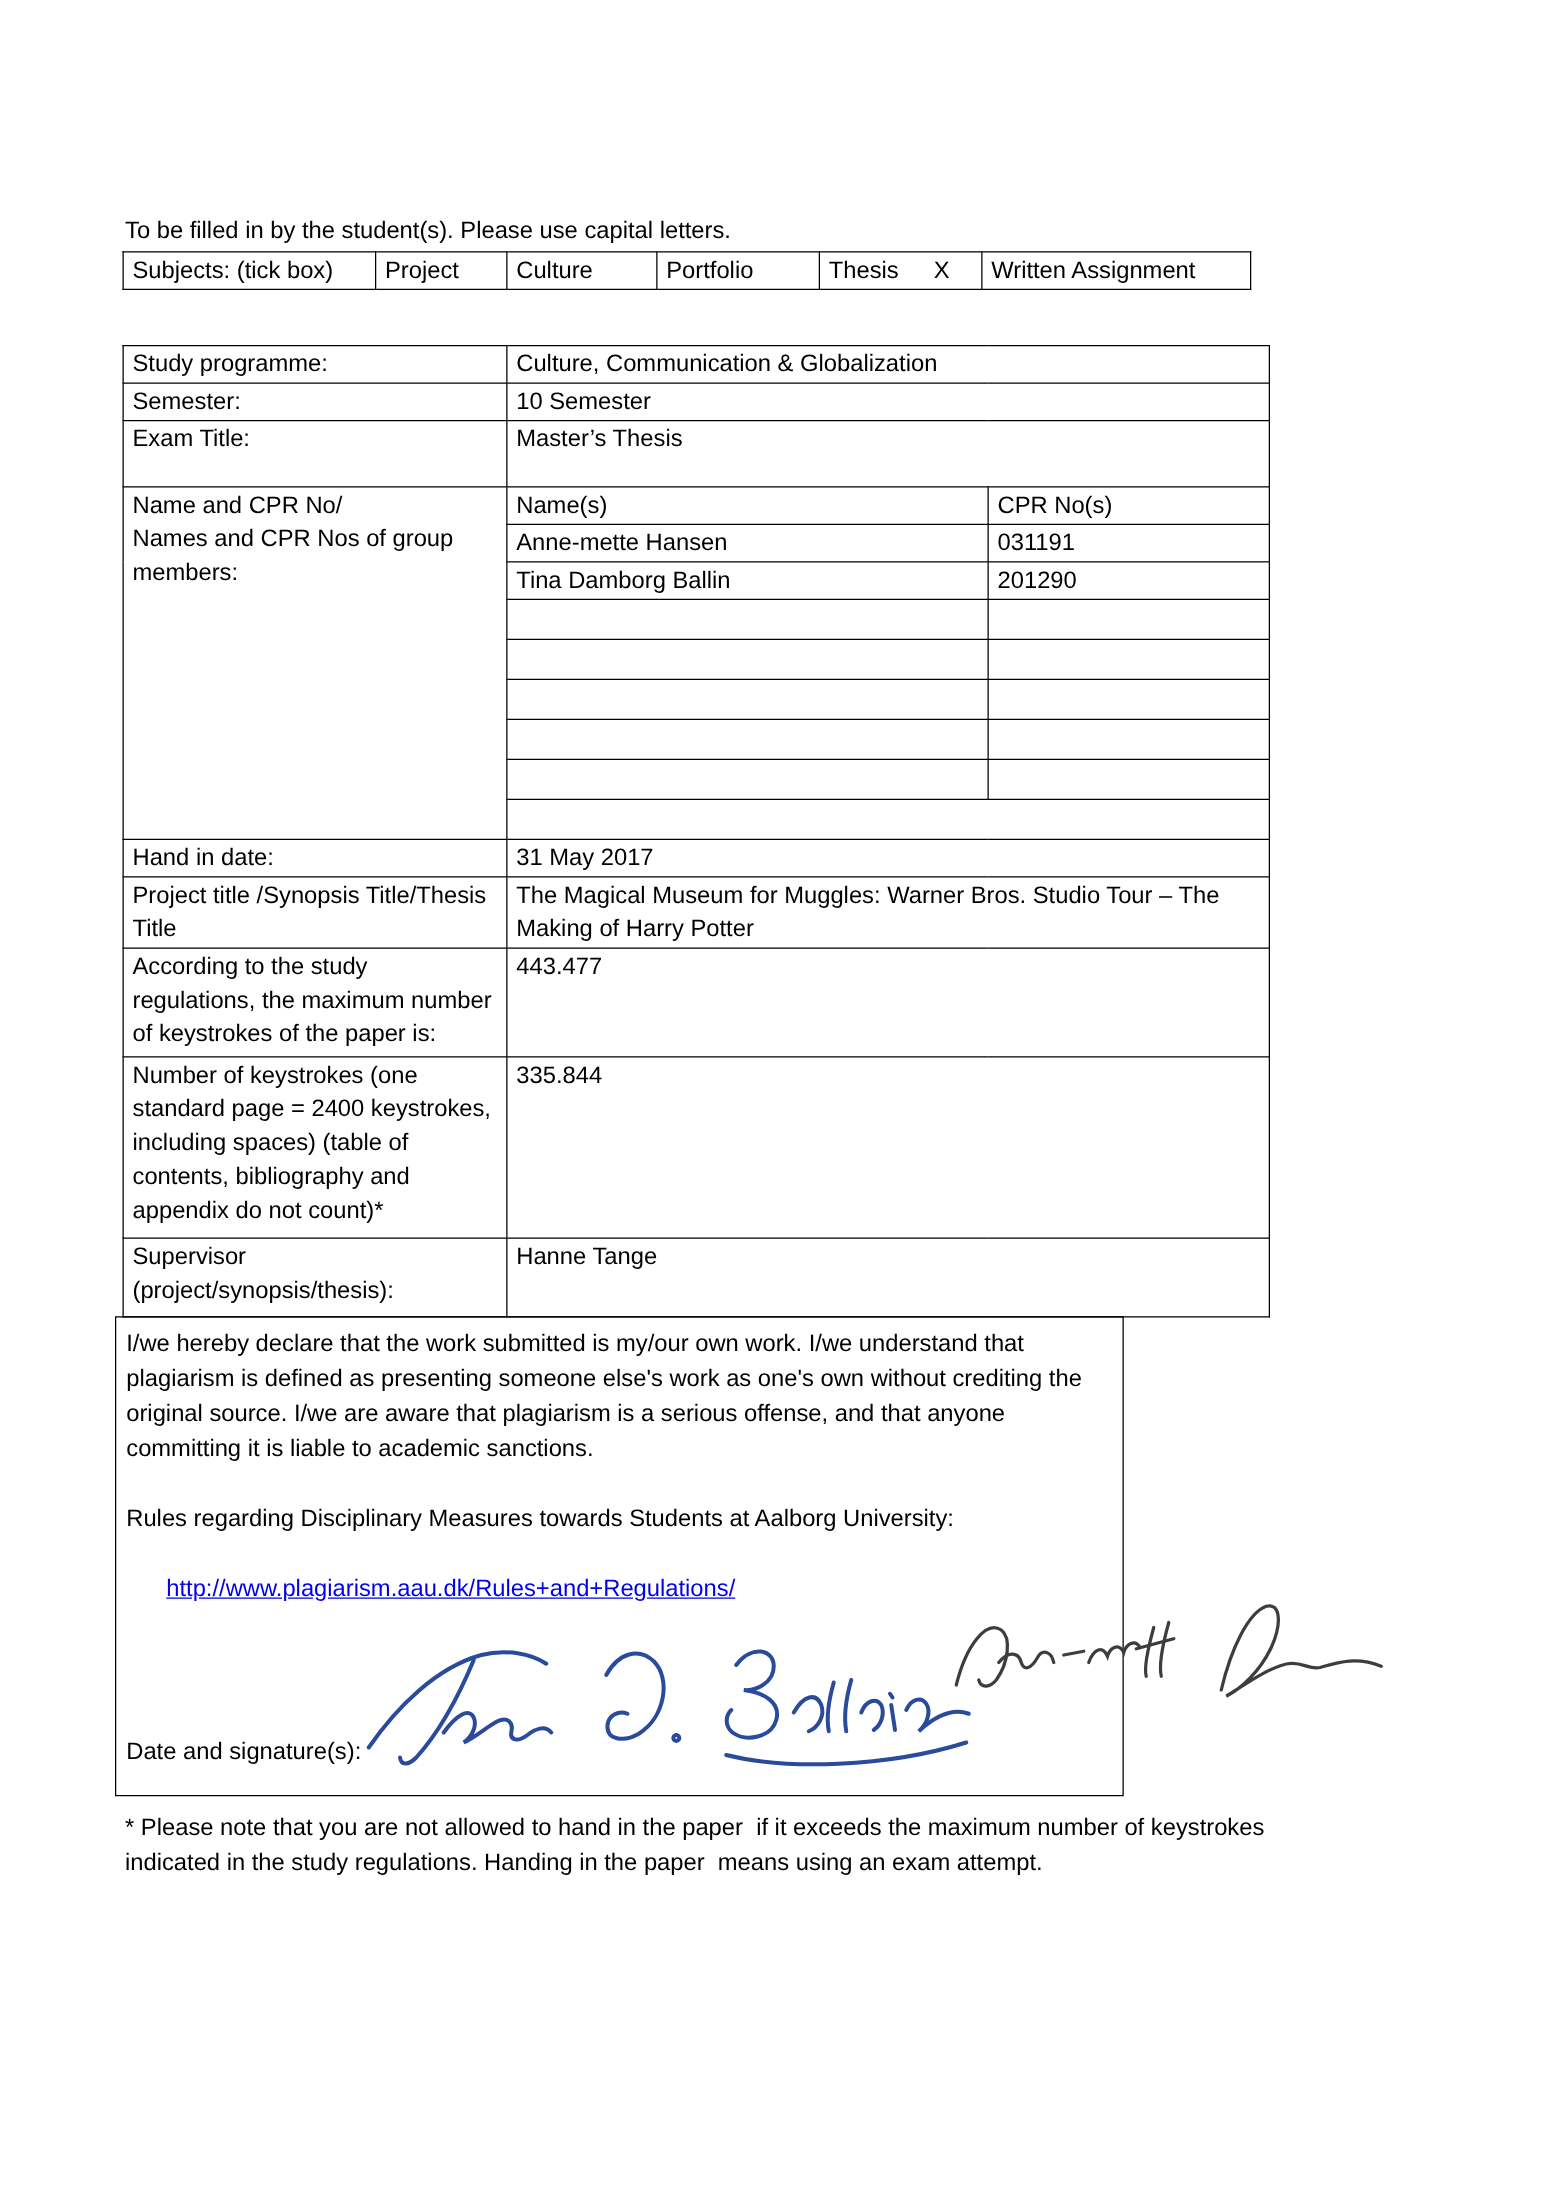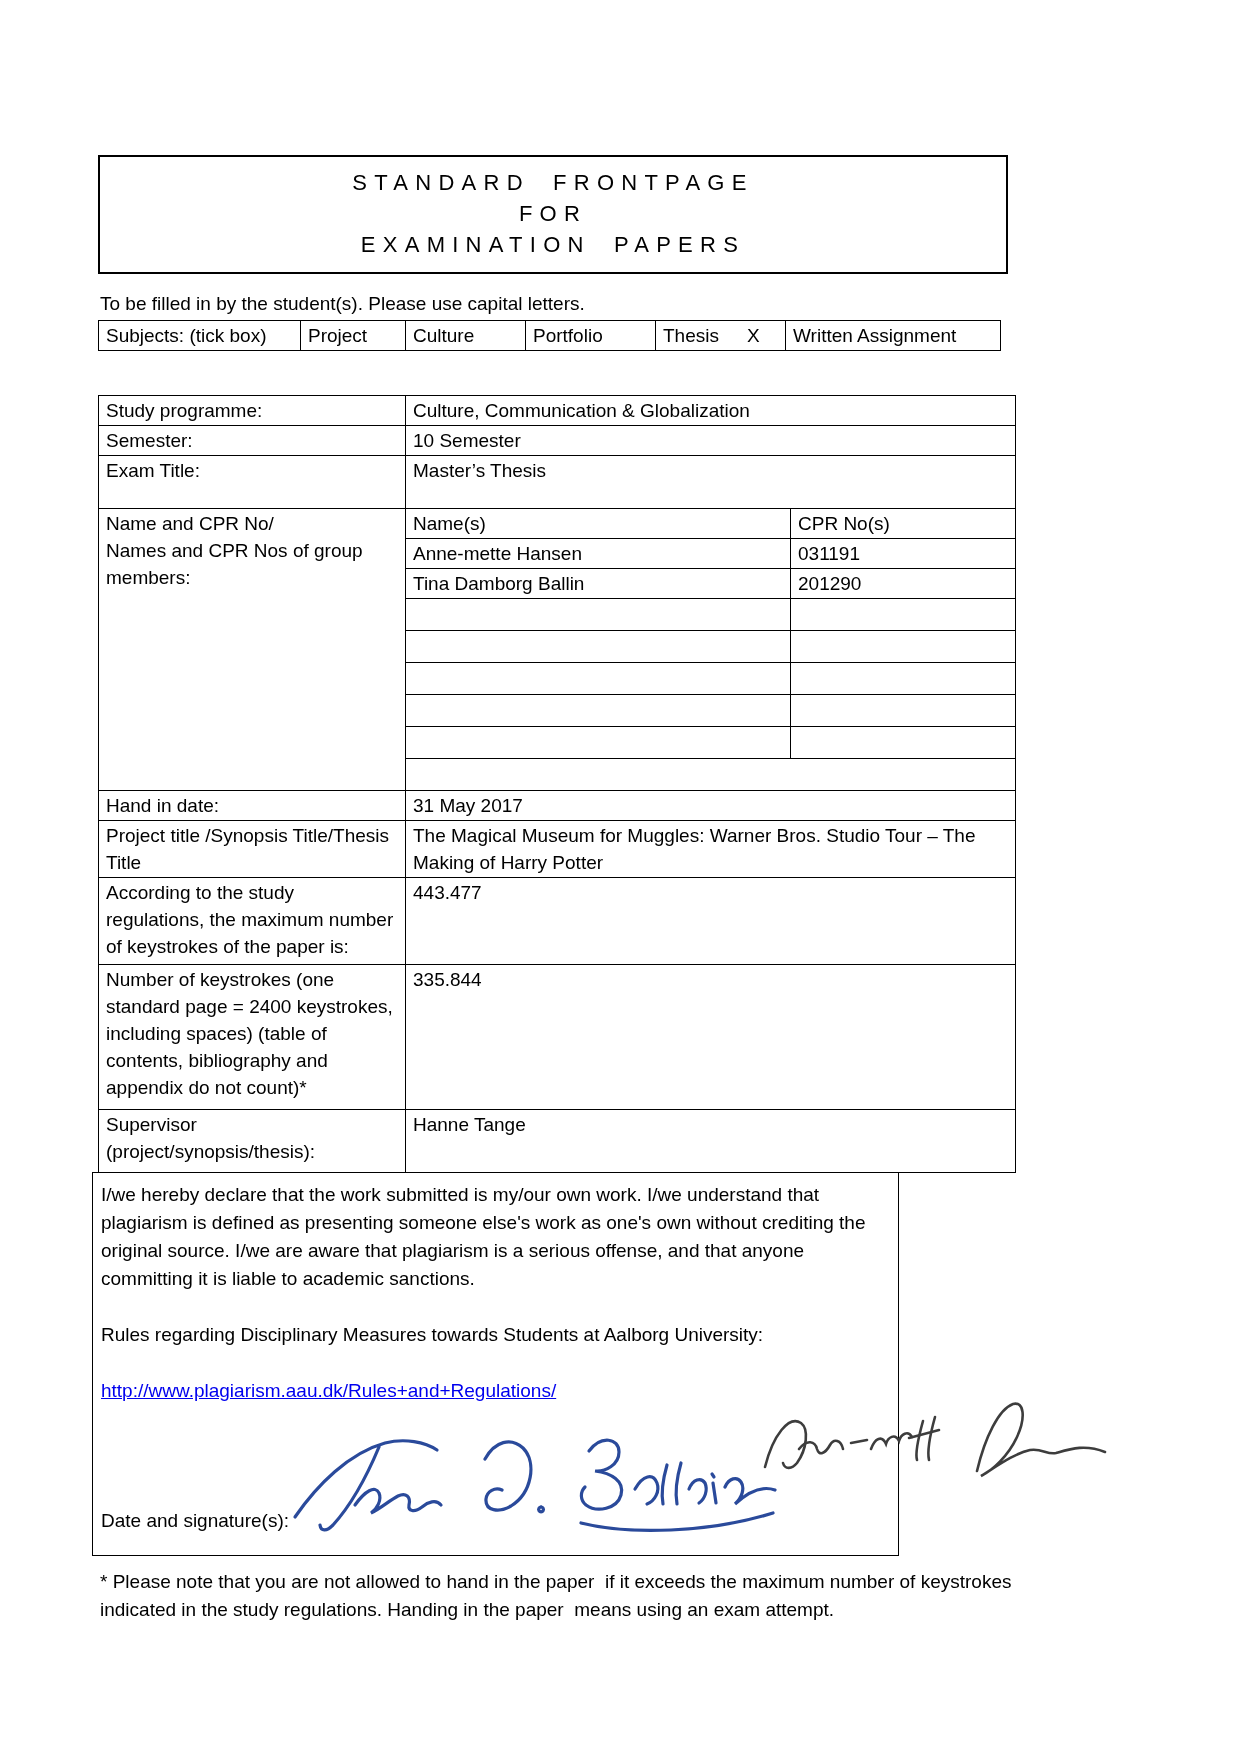--- a/index.html
+++ b/index.html
@@ -49,42 +49,37 @@
   .declaration-box{
     position:relative;box-sizing:border-box;
     width:807px;margin-left:-6px;margin-top:-1.5px;
     border:1.5px solid #000;
     padding:8px 10px 6px 8px;
     font-size:19px;line-height:28px;
   }
   .declaration-box p{margin:0;}
   .decl-para{margin-bottom:28px !important;}
   .rules-line{margin-bottom:28px !important;}
-  .plag-link{color:#0000ee;text-decoration:underline;}
+  .plag-link{color:#0000ee;text-decoration:underline;margin-left:32px;}
   .sig-area{position:relative;height:118px;margin-top:26px;}
   .sig-blue{position:absolute;left:188px;top:-18px;}
   .sig-dark{position:absolute;left:652px;top:-48px;}
   .date-sign-label{position:absolute;left:0;bottom:14px;font-size:19px;}
 
   
   .footnote{
     margin:12px 0 0 2px;width:917px;font-size:19px;line-height:28px;
     white-space:pre-wrap;
   }
 </style>
 </head>
 <body>
 
 <div class="page">
 
-  <div class="title-box">
-    <div class="tline">STANDARD FRONTPAGE</div>
-    <div class="tline">FOR</div>
-    <div class="tline">EXAMINATION PAPERS</div>
-  </div>
 
   <p class="instruction">To be filled in by the student(s). Please use capital letters.</p>
 
   <table class="subjects-table">
     <colgroup>
         <col style="width:202px">
         <col style="width:105px">
         <col style="width:120px">
         <col style="width:130px">
         <col style="width:130px">

